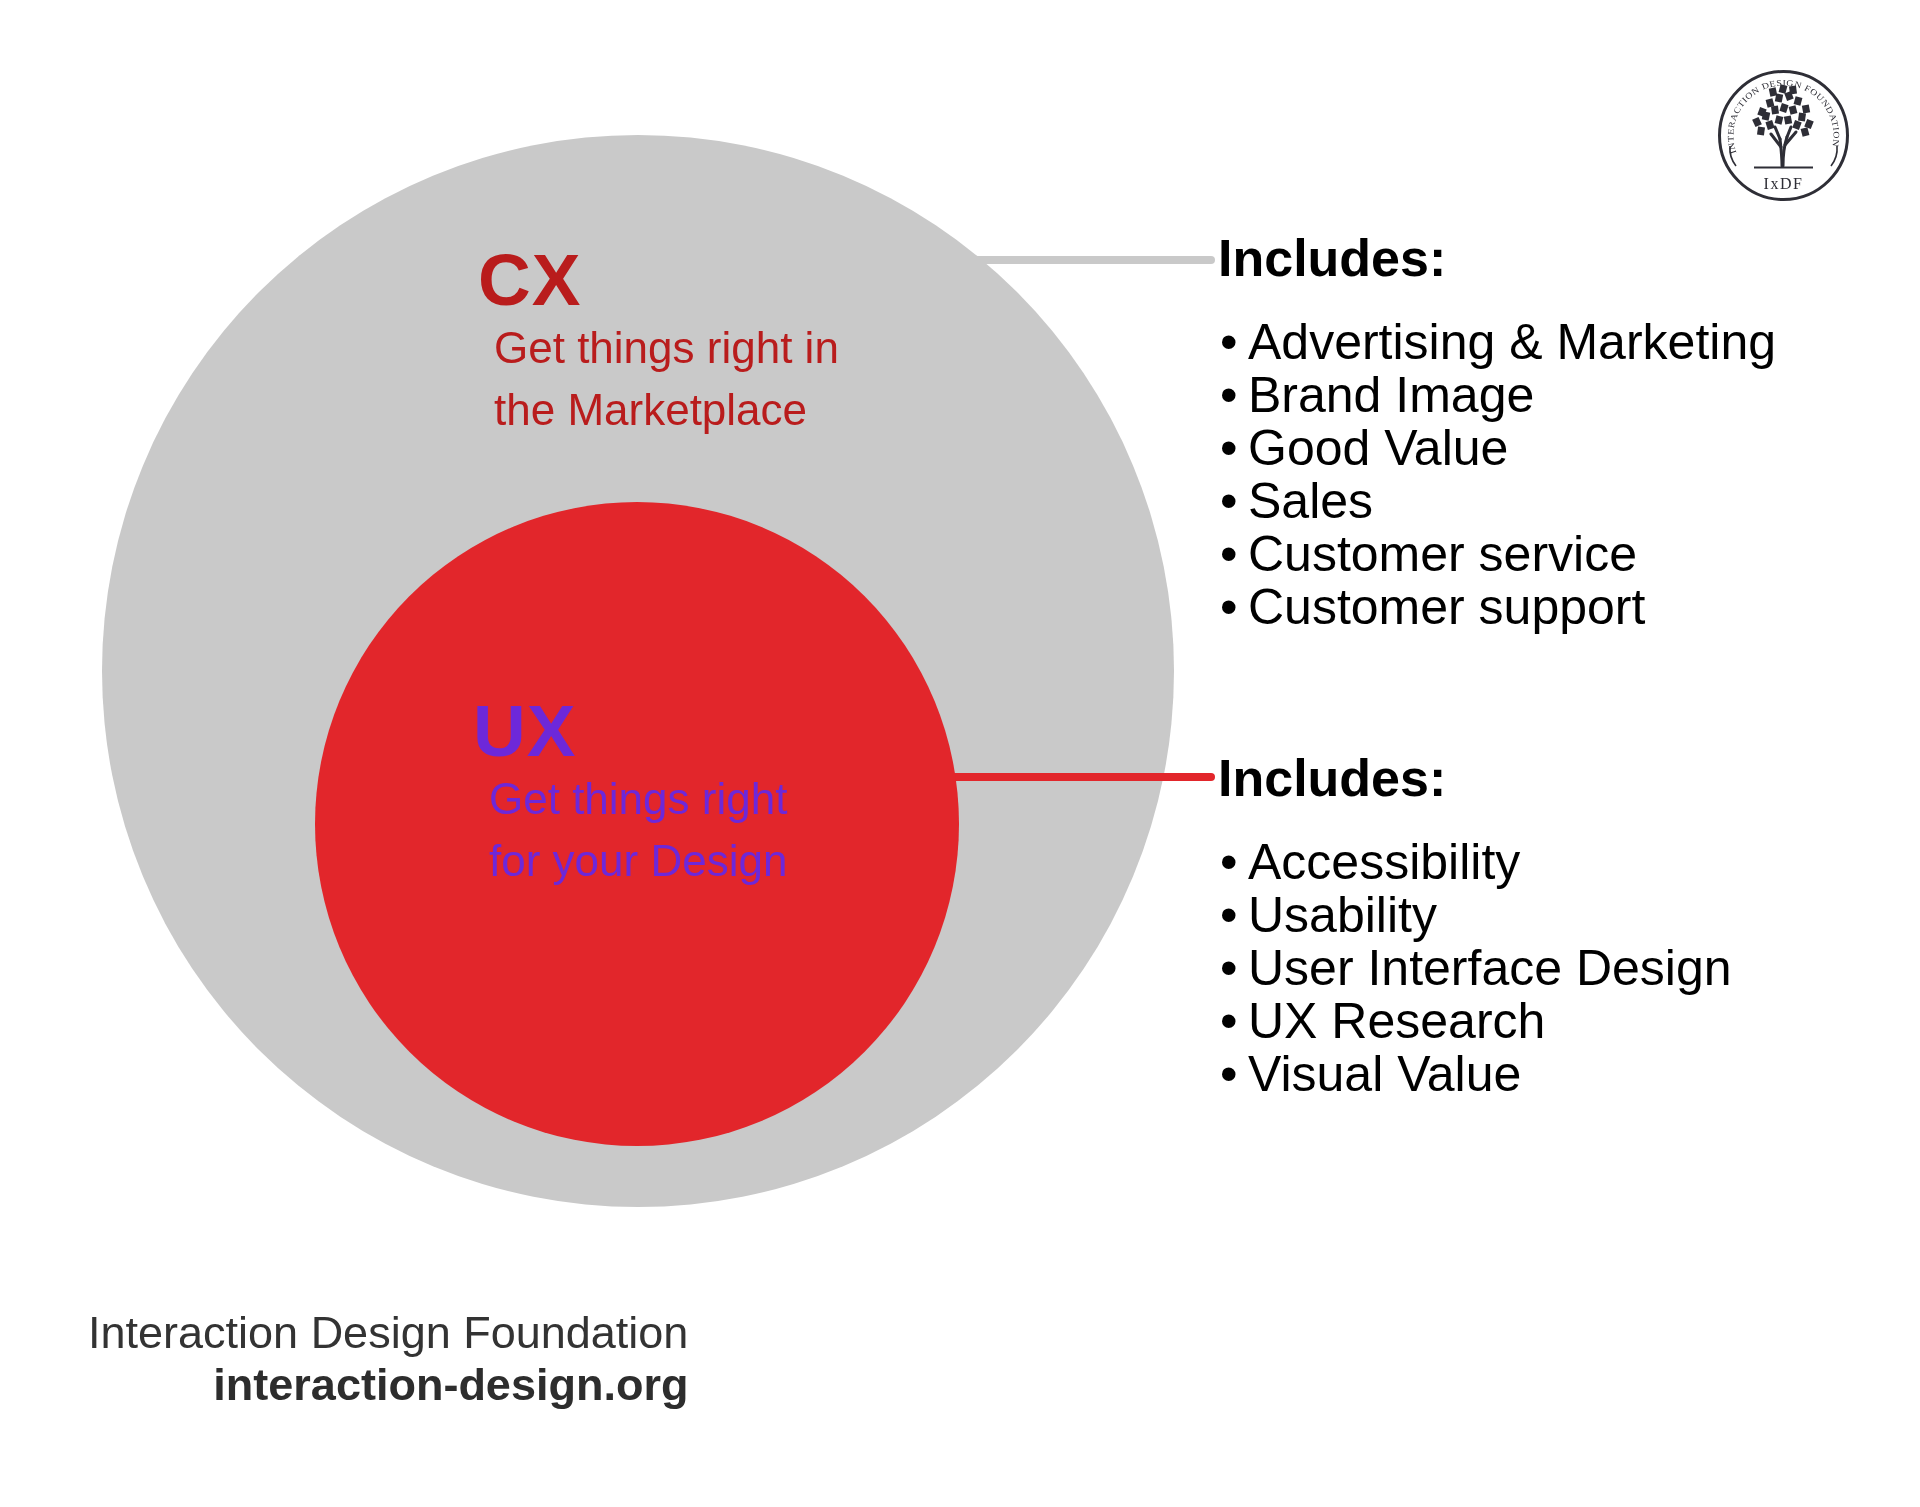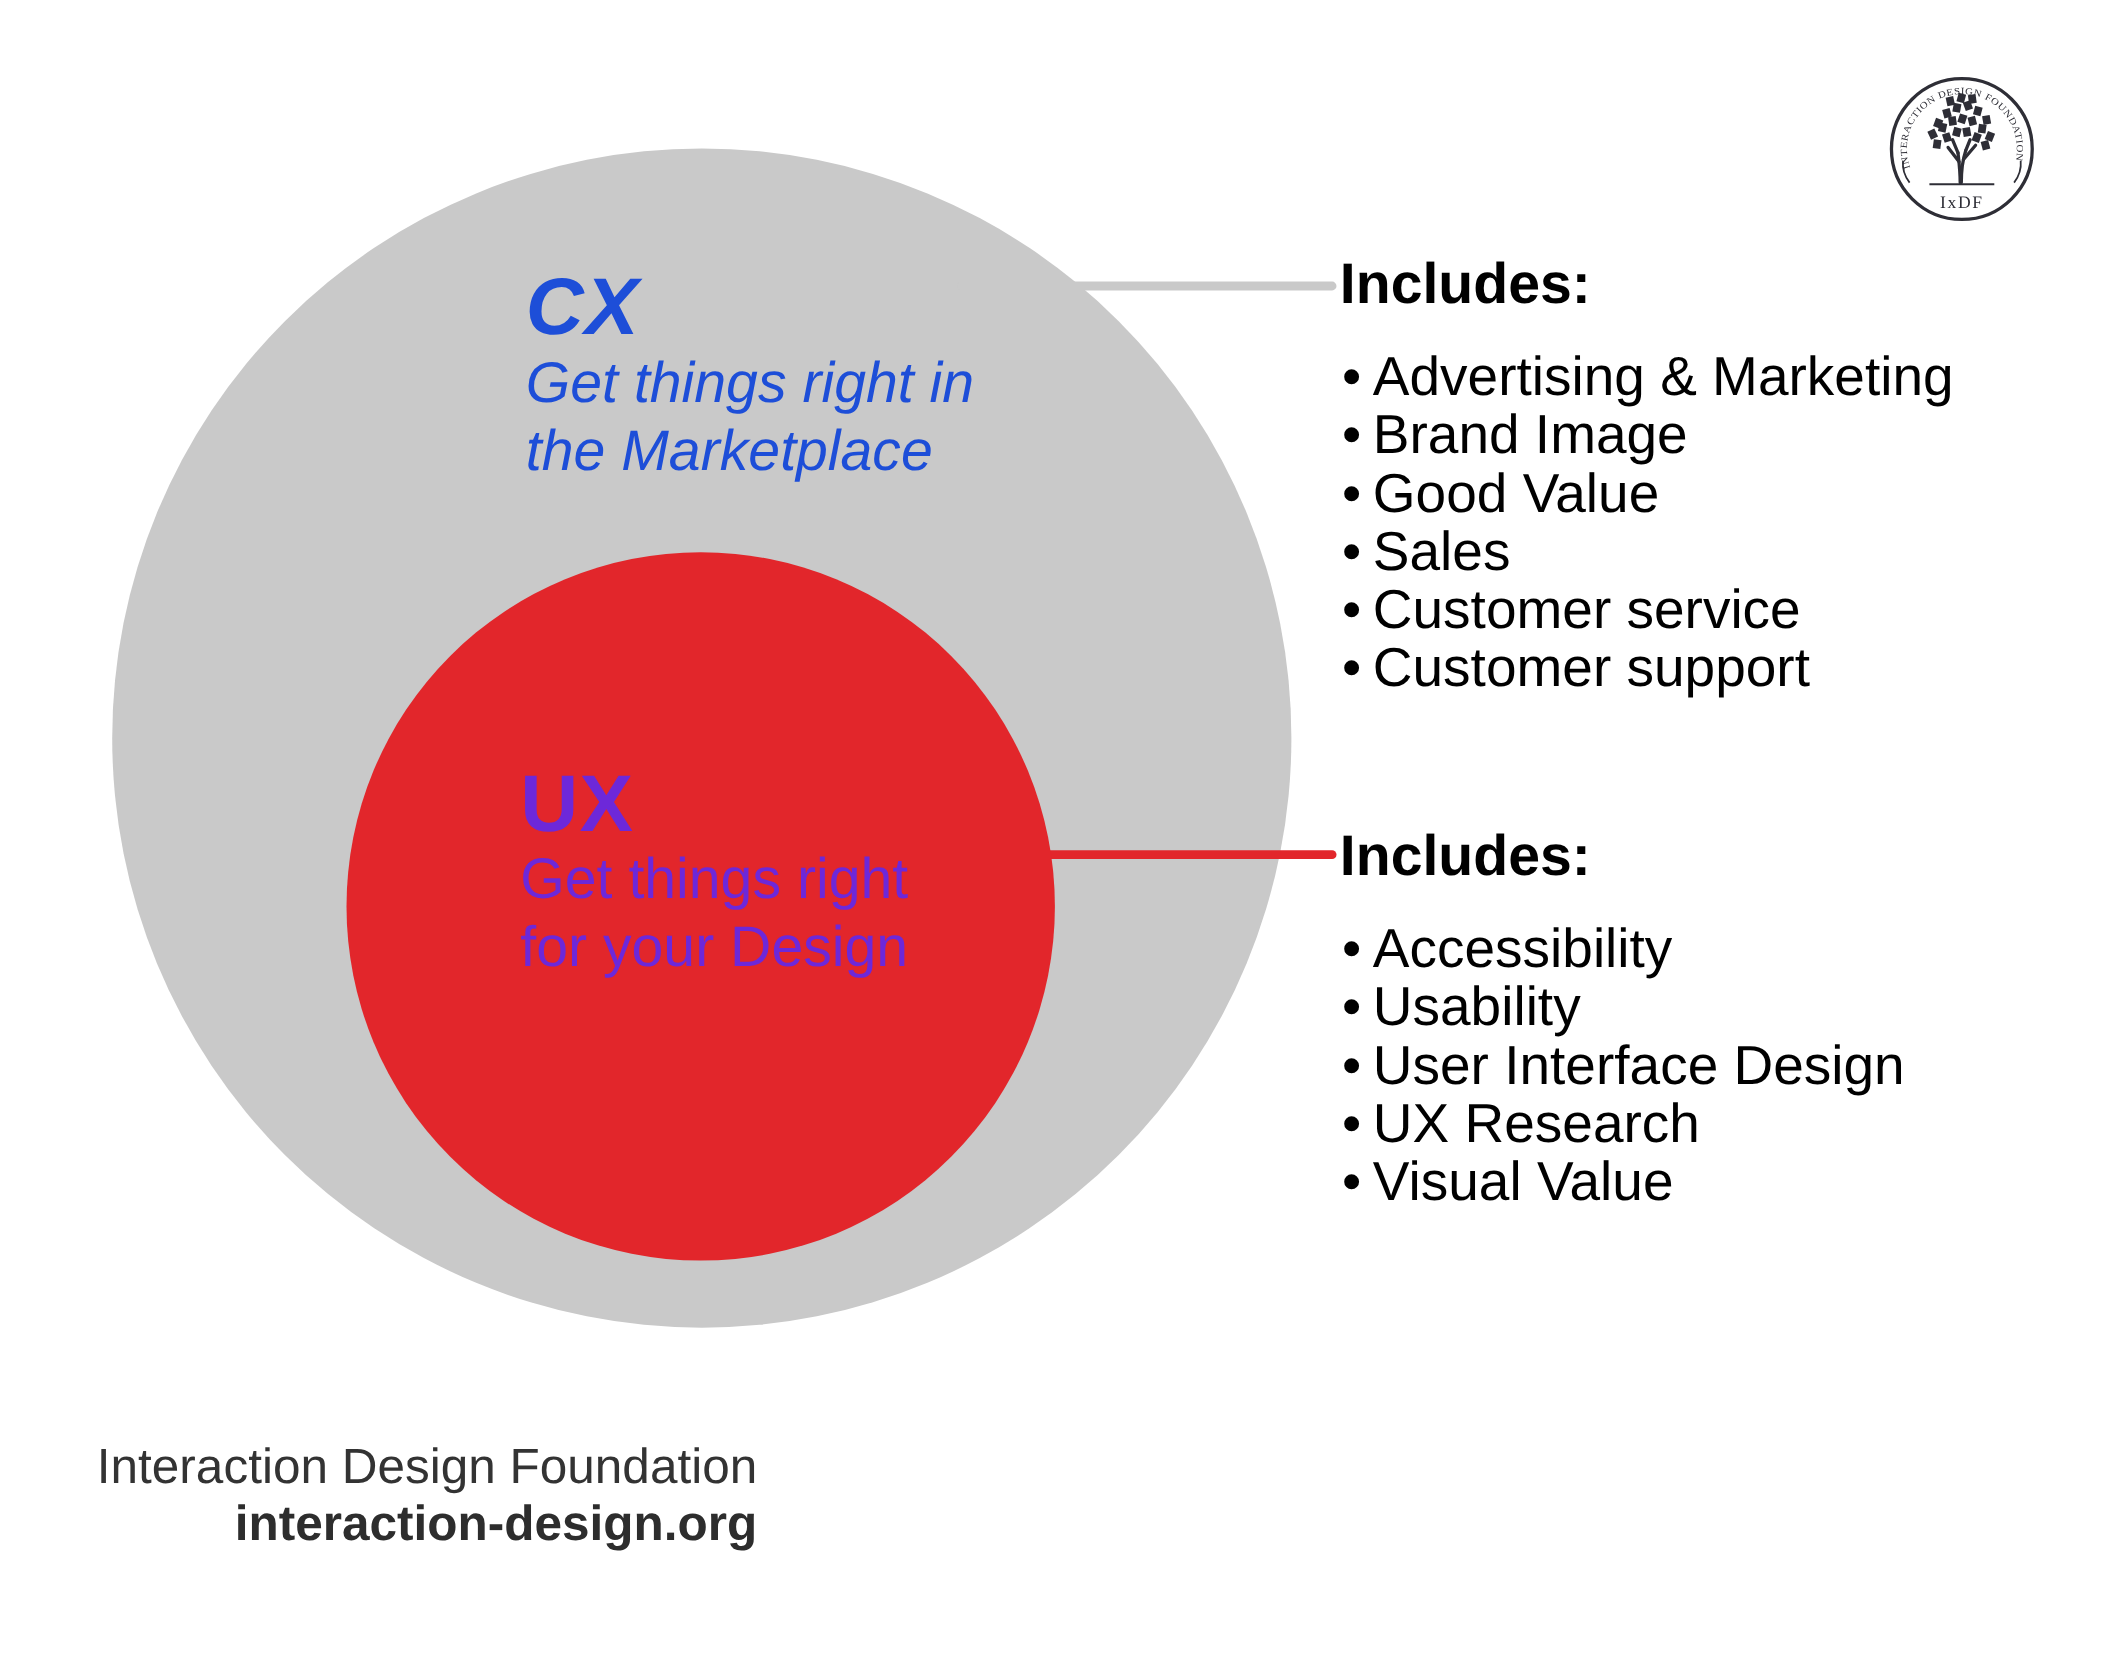--- a/index.html
+++ b/index.html
@@ -10,24 +10,24 @@
   
   .circle{position:absolute;border-radius:50%;}
   .circle-cx{left:102px;top:135px;width:1072px;height:1072px;background:#c9c9c9;}
   .circle-ux{left:315px;top:502px;width:644px;height:644px;background:#e2262b;}
   
   .connector{position:absolute;height:8px;border-radius:4px;}
   .connector-cx{left:870px;top:256px;width:345px;background:#c9c9c9;}
   .connector-ux{left:700px;top:773px;width:515px;background:#e2262b;}
   
   .circle-label{position:absolute;}
-  .cx-label{left:478px;top:243px;color:#1d4ed8;font-style:italic;}
+  .cx-label{left:478px;top:243px;color:#b91c1c;}
   .ux-label{left:473px;top:694px;color:#6d28d9;}
   .big-label{font-size:73px;font-weight:bold;line-height:74px;letter-spacing:1px;}
-  .sub-label{font-size:52px;line-height:62px;}
+  .sub-label{font-size:44px;line-height:62px;margin-left:16px;}
   
   .includes-block{position:absolute;left:1218px;color:#000000;}
   .includes-1{top:232px;}
   .includes-2{top:752px;}
   .includes-heading{font-size:52px;font-weight:bold;line-height:52px;}
   .includes-list{list-style:none;margin:32px 0 0 0;padding:0;font-size:50px;line-height:53px;}
   .includes-list li{position:relative;padding-left:30px;}
   .includes-list li::before{content:"\2022";position:absolute;left:2px;}
   
   .footer{position:absolute;left:88px;top:1307px;color:#333333;font-size:45px;line-height:52px;}

